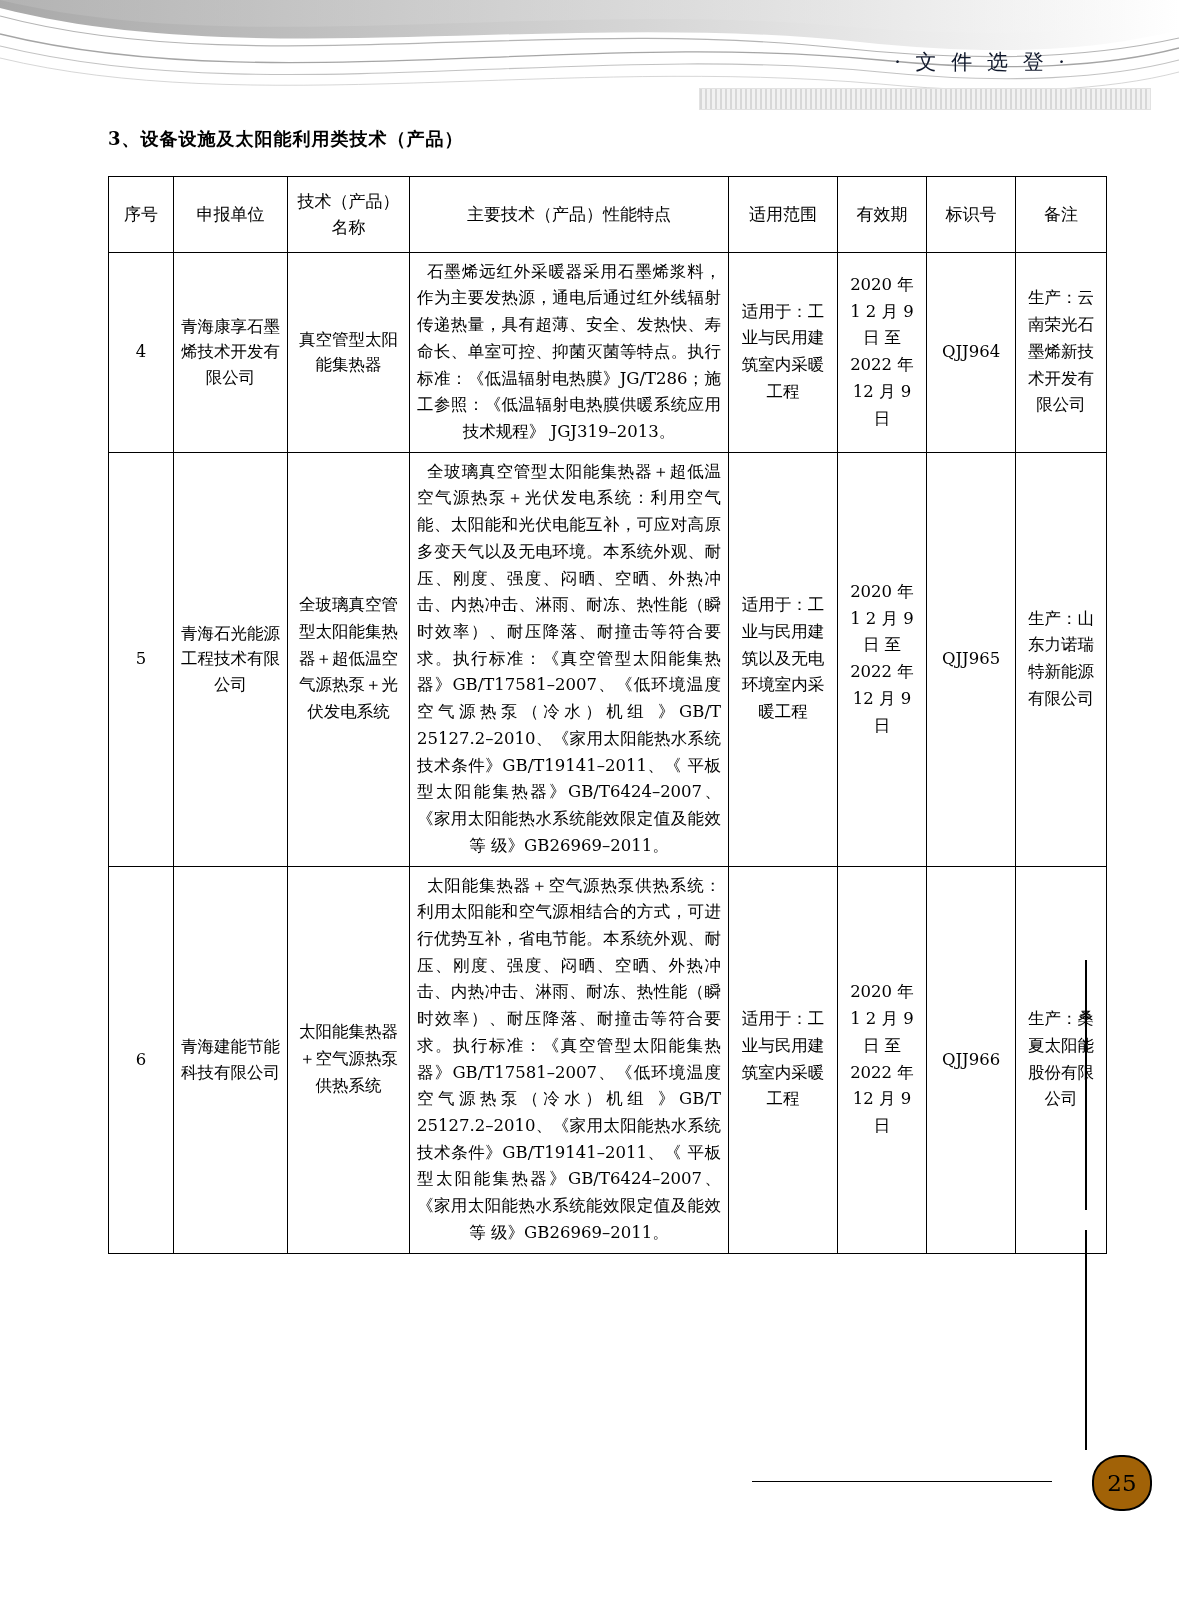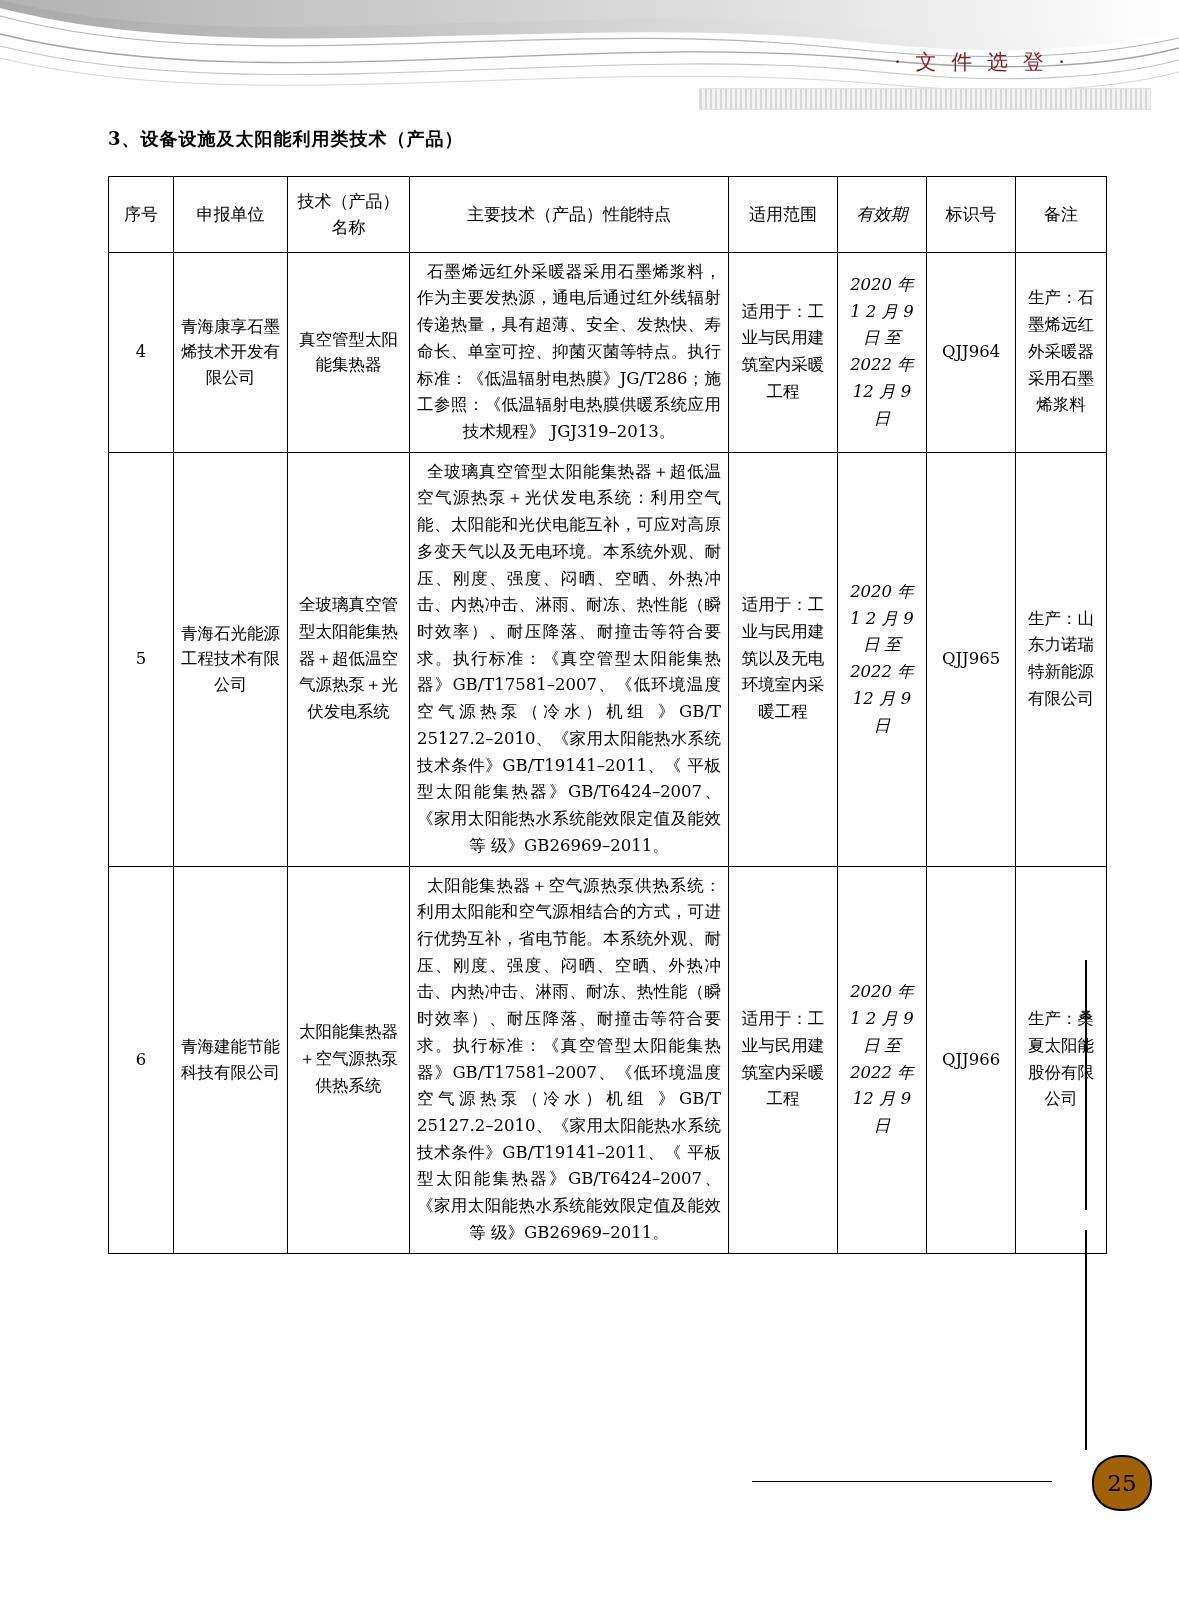--- a/index.html
+++ b/index.html
@@ -26,21 +26,21 @@
   }
   .header-deco svg { display: block; }
 
   .header-title {
     position: absolute;
     top: 48px;
     right: 110px;
     font-size: 21px;
     letter-spacing: 4px;
     font-family: "DejaVu Serif", "Liberation Serif", serif;
-    color: #7f1d1d;
+    color: #0f172a;
     white-space: nowrap;
   }
 
   .header-bar {
     position: absolute;
     top: 88px;
     right: 28px;
     width: 450px;
     height: 20px;
     background: repeating-linear-gradient(
@@ -82,21 +82,21 @@
   .doc-table thead td {
     text-align: center;
     padding: 11px 4px;
     font-size: 17px;
   }
   .col-no      { width: 56px;  text-align: center; }
   .col-unit    { width: 105px; text-align: center; margin-left: 24px; }
   .col-name    { width: 113px; text-align: center; }
   .col-feature { width: 310px; text-align: justify; text-align-last: center; }
   .col-scope   { width: 100px; text-align: center; }
-  .col-valid   { width: 80px;  text-align: center; font-style: italic; }
+  .col-valid   { width: 80px;  text-align: center; }
   .col-id      { width: 80px;  text-align: center; }
   .col-remark  { width: 82px;  text-align: center; }
 
   .cell-feature {
     text-align: justify;
     text-justify: inter-ideograph;
     line-height: 1.62;
     margin-left: 10px;
   }
 
@@ -201,21 +201,21 @@
         <span class="last-line">JGJ319–2013。</span>
       </td>
       <td class="col-scope">
         <span class="cell-justify-block">适用于：工业与民用建筑室内采暖工程</span>
       </td>
       <td class="col-valid">
         <span class="cell-justify-block">2020 年 1 2 月 9 日 至 2022 年 12 月 9 日</span>
       </td>
       <td class="col-id">QJJ964</td>
       <td class="col-remark">
-        <span class="cell-justify-block">生产：石墨烯远红外采暖器采用石墨烯浆料</span>
+        <span class="cell-justify-block">生产：云南荣光石墨烯新技术开发有限公司</span>
       </td>
     </tr>
 
     <tr>
       <td class="col-no">5</td>
       <td class="col-unit">青海石光能源工程技术有限公司</td>
       <td class="col-name">
         <span class="cell-justify-block">全玻璃真空管型太阳能集热器＋超低温空气源热泵＋光伏发电系统</span>
       </td>
       <td class="col-feature">

